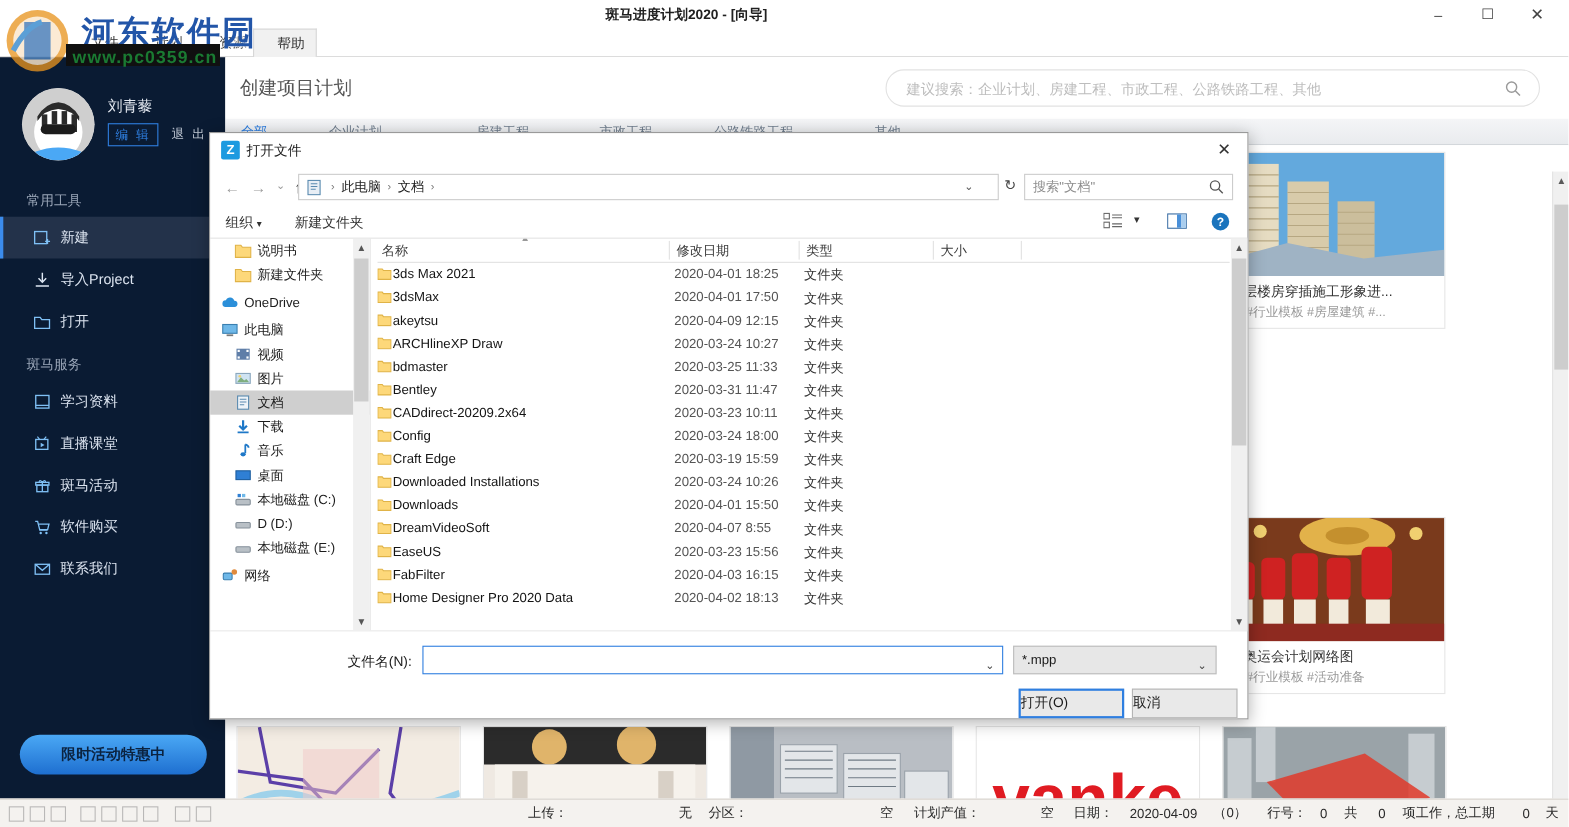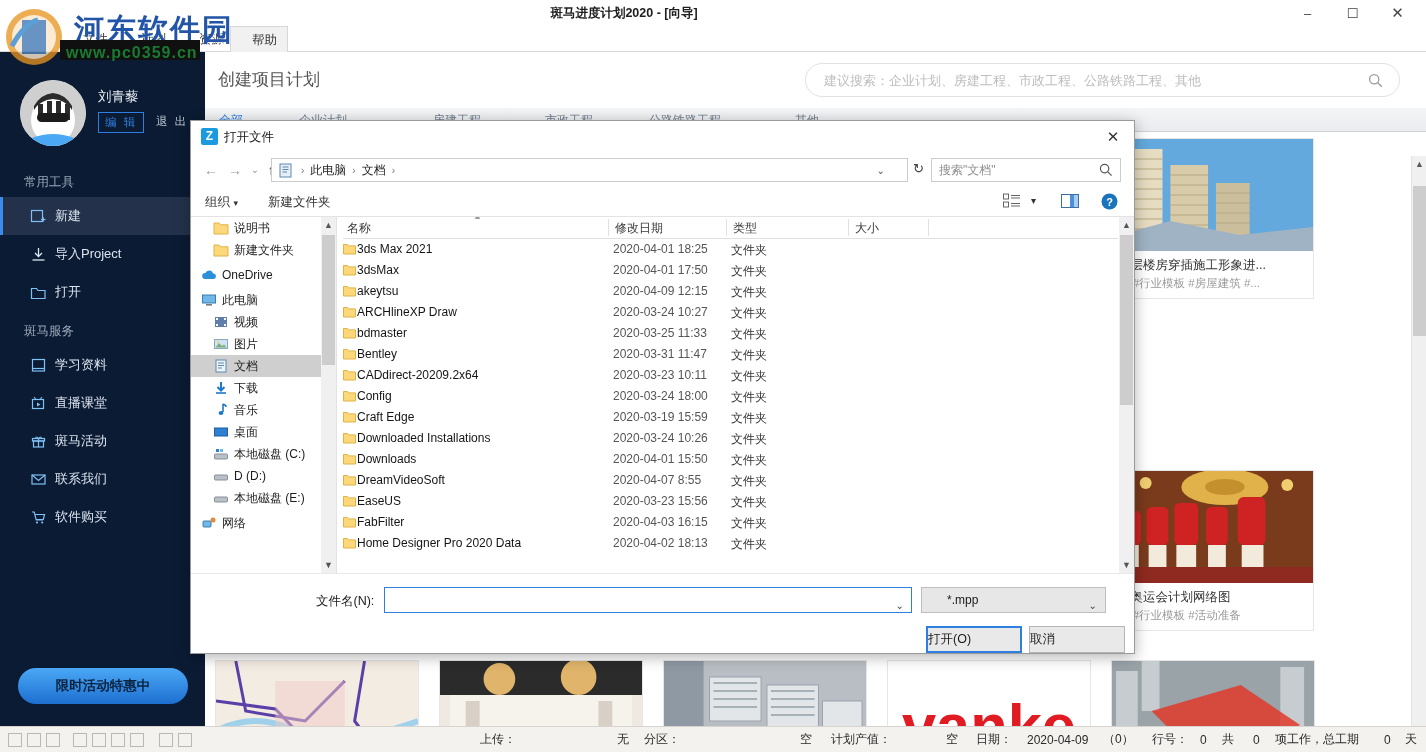--- a/index.html
+++ b/index.html
@@ -179,21 +179,21 @@
 
   .dlg-foot { position: relative; height: 112px; border-top: 1px solid #e9e9e9; }
   .fn-label { position: absolute; left: 125px; top: 19px; font-size: 12.5px; color: #1a1a1a; }
   .fn-input {
     position: absolute; left: 193px; top: 13px; width: 528px; height: 26px;
     border: 1px solid #2f7fe0; background: #fff; font-size: 12px; padding-left: 5px; line-height: 24px; color: #222;
   }
   .fn-input .fcaret { position: absolute; right: 7px; top: 6px; color: #444; font-size: 10px; }
   .filt {
     position: absolute; left: 730px; top: 13px; width: 185px; height: 26px;
-    border: 1px solid #bdbdbd; background: #e7e7e7; font-size: 12px; padding-left: 25px; line-height: 24px; color: #1a1a1a;
+    border: 1px solid #bdbdbd; background: #e7e7e7; font-size: 12px; padding-left: 7px; line-height: 24px; color: #1a1a1a;
   }
   .filt .fcaret { position: absolute; right: 8px; top: 6px; color: #444; font-size: 10px; }
   .btn {
     position: absolute; top: 52px; width: 96px; height: 27px;
     font-size: 12.5px; line-height: 25px; color: #1a1a1a;
     background: #e9e9e9; border: 1px solid #b5b5b5;
   }
   .btn.primary { border: 2px solid #2f7fe0; line-height: 23px; }
 
   
@@ -316,33 +316,33 @@
       <svg class="sb-ico" viewBox="0 0 17 17">
         <rect x="2.5" y="5.5" width="12" height="2.5" fill="none" stroke="#7fc0f5" stroke-width="1.2"></rect>
         <rect x="3.5" y="8" width="10" height="6" fill="none" stroke="#7fc0f5" stroke-width="1.2"></rect>
         <line x1="8.5" y1="5.5" x2="8.5" y2="14" stroke="#7fc0f5" stroke-width="1.2"></line>
         <path d="M5.5 5.5 Q6 2.5 8.5 5.5 Q11 2.5 11.5 5.5" fill="none" stroke="#7fc0f5" stroke-width="1.1"></path>
       </svg>
       <span>斑马活动</span>
     </div>
     <div class="sb-item">
       <svg class="sb-ico" viewBox="0 0 17 17">
-        <rect x="2" y="4" width="13" height="9" fill="none" stroke="#7fc0f5" stroke-width="1.2"></rect>
-        <path d="M2 4 L8.5 9.5 L15 4" fill="none" stroke="#7fc0f5" stroke-width="1.2"></path>
-      </svg>
-      <span>联系我们</span>
-    </div>
-    <div class="sb-item">
-      <svg class="sb-ico" viewBox="0 0 17 17">
         <path d="M2 3 h2.2 l2 8 h7" fill="none" stroke="#7fc0f5" stroke-width="1.2"></path>
         <path d="M5 5.5 h9.5 l-1.2 5 h-7.3" fill="none" stroke="#7fc0f5" stroke-width="1.2"></path>
         <circle cx="7" cy="13.5" r="1.1" fill="#7fc0f5"></circle>
         <circle cx="12.2" cy="13.5" r="1.1" fill="#7fc0f5"></circle>
       </svg>
       <span>软件购买</span>
+    </div>
+    <div class="sb-item">
+      <svg class="sb-ico" viewBox="0 0 17 17">
+        <rect x="2" y="4" width="13" height="9" fill="none" stroke="#7fc0f5" stroke-width="1.2"></rect>
+        <path d="M2 4 L8.5 9.5 L15 4" fill="none" stroke="#7fc0f5" stroke-width="1.2"></path>
+      </svg>
+      <span>联系我们</span>
     </div>
 
     <div class="sb-promo">限时活动特惠中</div>
   </div>
 
   <div class="main">
     <div class="main-head">
       <div class="main-title">创建项目计划</div>
       <div class="main-search">
         <div class="ph">建议搜索：企业计划、房建工程、市政工程、公路铁路工程、其他</div>

